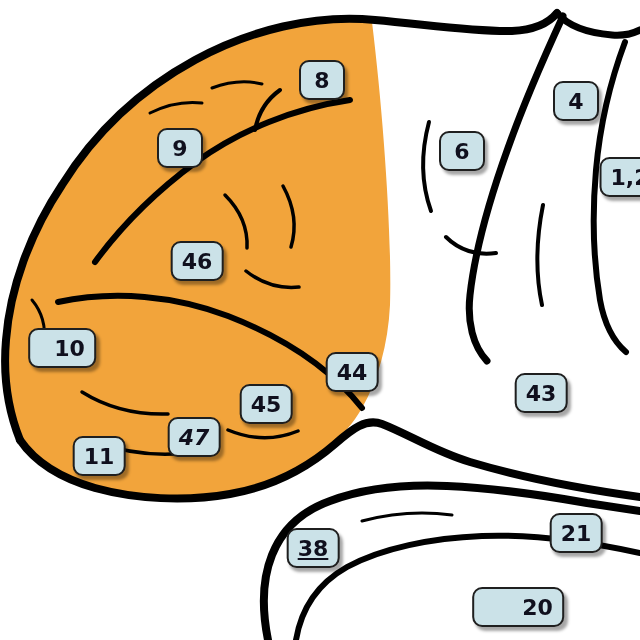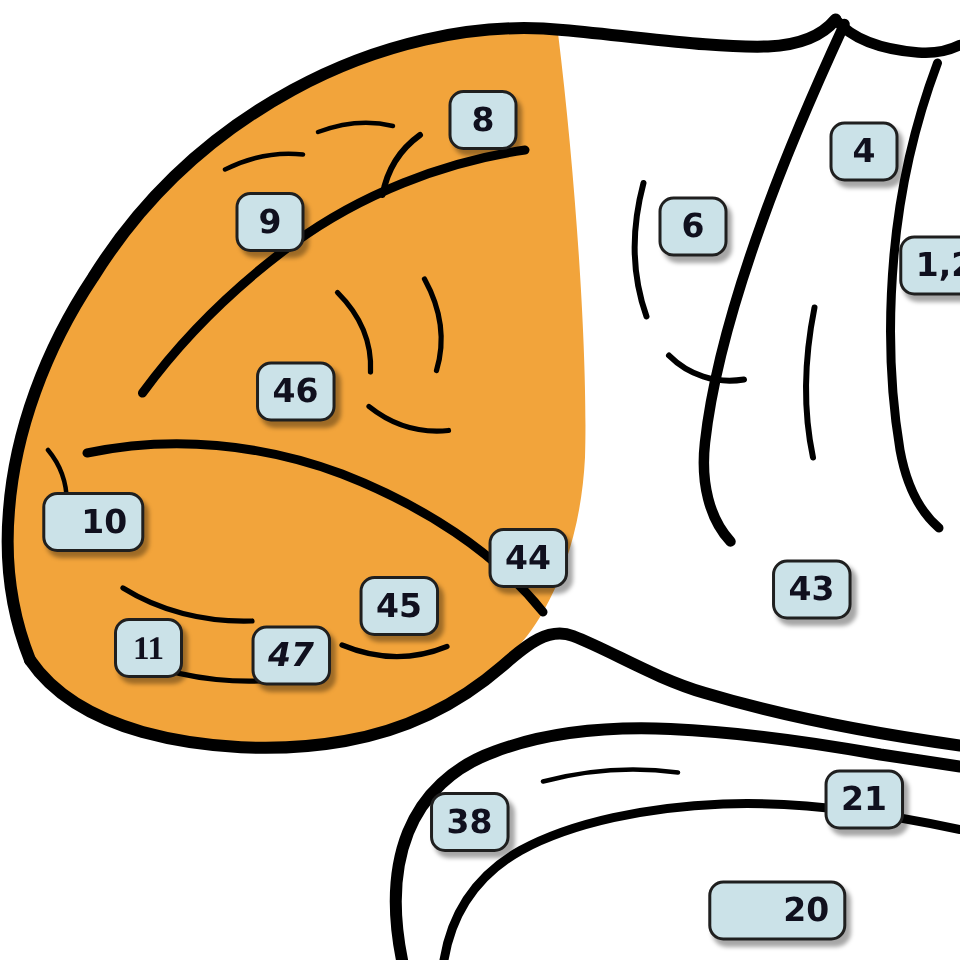--- a/index.html
+++ b/index.html
@@ -94,18 +94,18 @@
       <div class="area-label" style="left: 576px; top: 101px;">4</div>
       <div class="area-label" style="left: 180px; top: 148px;">9</div>
       <div class="area-label" style="left: 462px; top: 151px;">6</div>
       <div class="area-label" style="left: 630px; top: 177px;">1,2</div>
       <div class="area-label" style="left: 197px; top: 261px;">46</div>
       <div class="area-label" style="left: 62px; top: 348px; padding-left: 24px;">10</div>
       <div class="area-label" style="left: 352px; top: 372px;">44</div>
       <div class="area-label" style="left: 541px; top: 393px;">43</div>
       <div class="area-label" style="left: 266px; top: 404px;">45</div>
       <div class="area-label" style="left: 194px; top: 437px; font-style: italic;">47</div>
-      <div class="area-label" style="left: 99px; top: 432px; font-family: Liberation Serif, serif;">11</div>
-      <div class="area-label" style="left: 313px; top: 548px;">38</div>
+      <div class="area-label" style="left: 99px; top: 456px;">11</div>
+      <div class="area-label" style="left: 313px; top: 548px; text-decoration: underline;">38</div>
       <div class="area-label" style="left: 576px; top: 533px;">21</div>
       <div class="area-label" style="left: 518px; top: 607px; padding-left: 48px;">20</div>
     </div>
 </div>
 
 </body></html>

